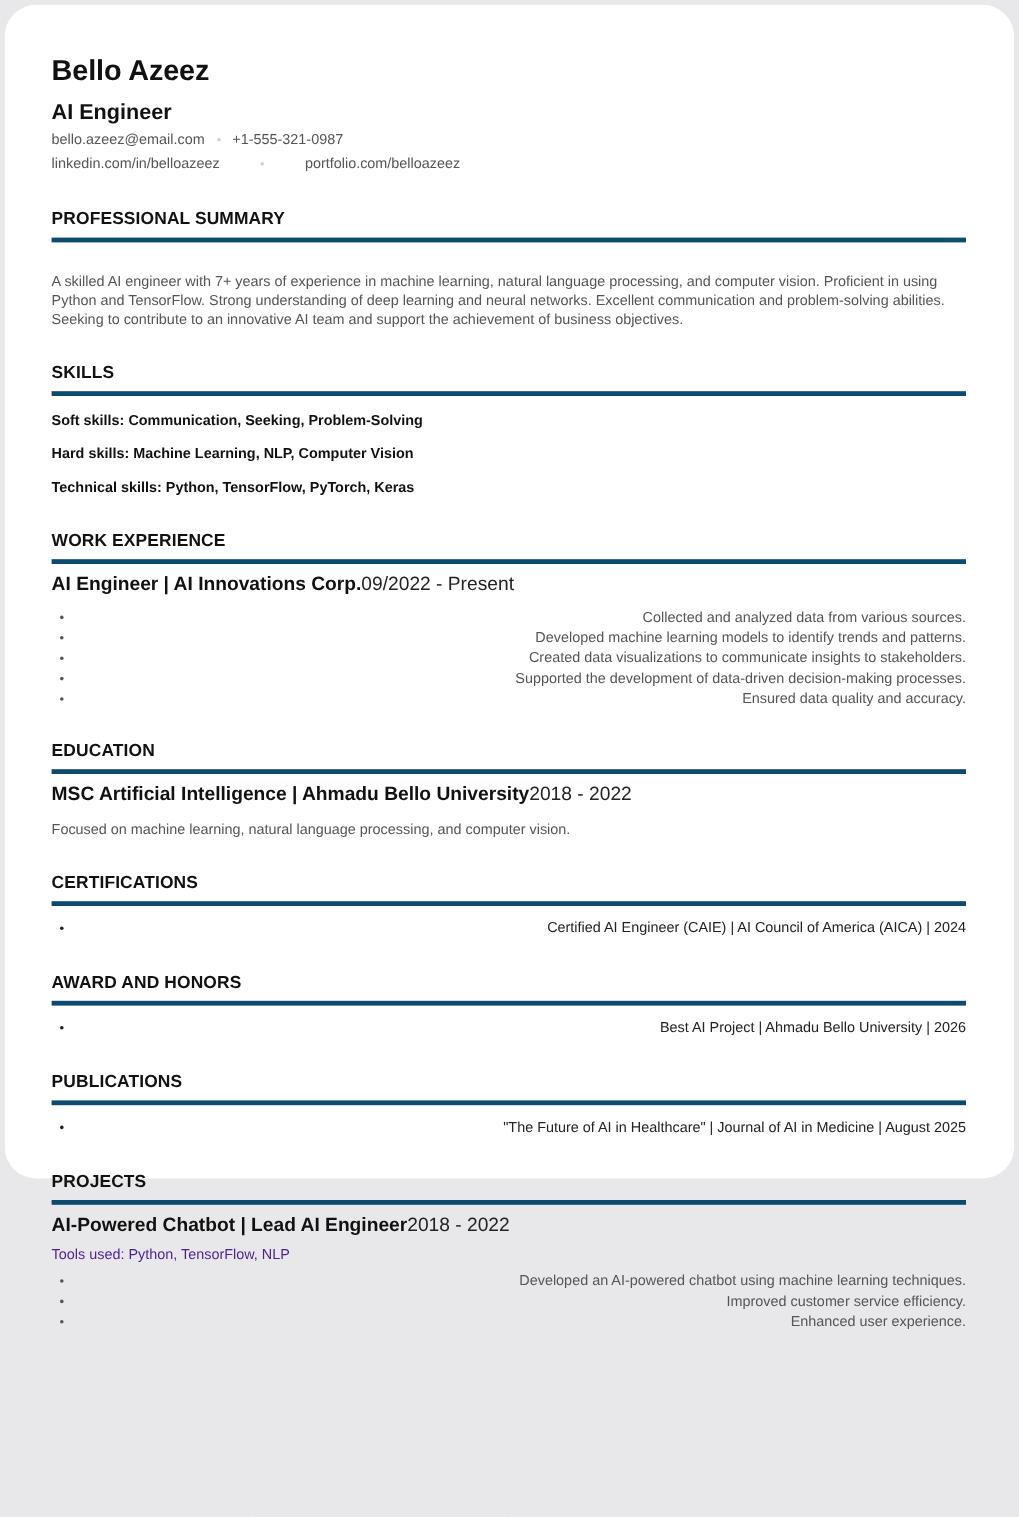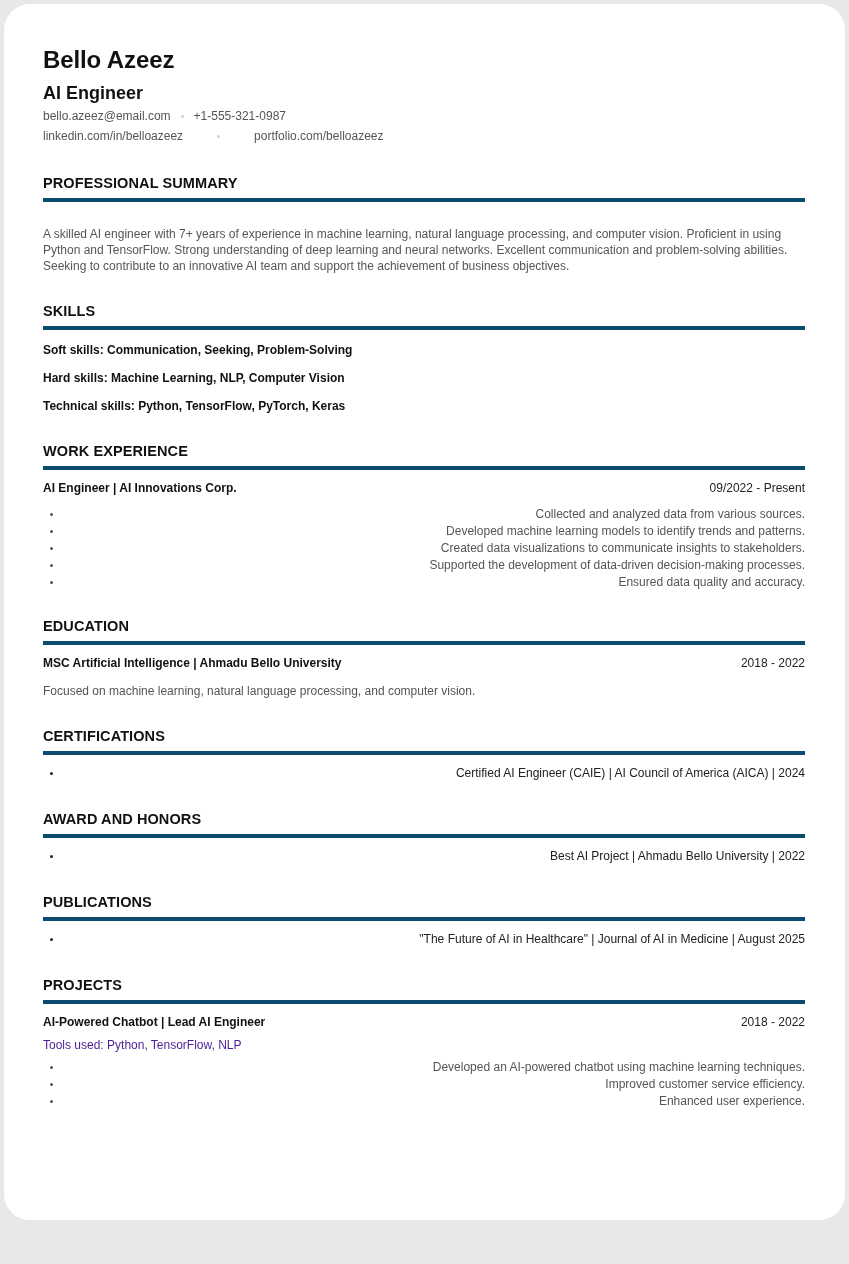--- a/index.html
+++ b/index.html
@@ -12,21 +12,21 @@
       background: #e8e8ea;
       font-family: "Liberation Sans", sans-serif;
       position: relative;
       overflow: hidden;
     }
     .page {
       position: absolute;
       left: 4px;
       top: 4px;
       width: 841px;
-      height: 1216px;
+      height: 978px;
       background: #ffffff;
       border-radius: 26px;
       box-sizing: border-box;
       padding: 42px 40px 0 39px;
       color: #111111;
     }
     .name {
       font-size: 24px;
       font-weight: bold;
       color: #111;
@@ -85,24 +85,23 @@
       font-weight: bold;
       color: #111;
       line-height: 16px;
       margin-top: 12px;
     }
     .skill-line + .skill-line {
       margin-top: 12px;
     }
     .entry-head {
       display: flex;
-      justify-content: space-between;
       align-items: baseline;
       margin-top: 10px;
-      font-size: 12px;
+      font-size: 16px;
       line-height: 16px;
     }
     .entry-title {
       font-weight: bold;
       color: #111;
     }
     .entry-date {
       color: #222;
     }
     ul.bullets {
@@ -207,21 +206,21 @@
   <div class="section">
     <h3 class="section-title">CERTIFICATIONS</h3>
     <ul class="bullets dark">
       <li>Certified AI Engineer (CAIE) | AI Council of America (AICA) | 2024</li>
     </ul>
   </div>
 
   <div class="section">
     <h3 class="section-title">AWARD AND HONORS</h3>
     <ul class="bullets dark">
-      <li>Best AI Project | Ahmadu Bello University | 2022</li>
+      <li>Best AI Project | Ahmadu Bello University | 2026</li>
     </ul>
   </div>
 
   <div class="section">
     <h3 class="section-title">PUBLICATIONS</h3>
     <ul class="bullets dark">
       <li>"The Future of AI in Healthcare" | Journal of AI in Medicine | August 2025</li>
     </ul>
   </div>
 

